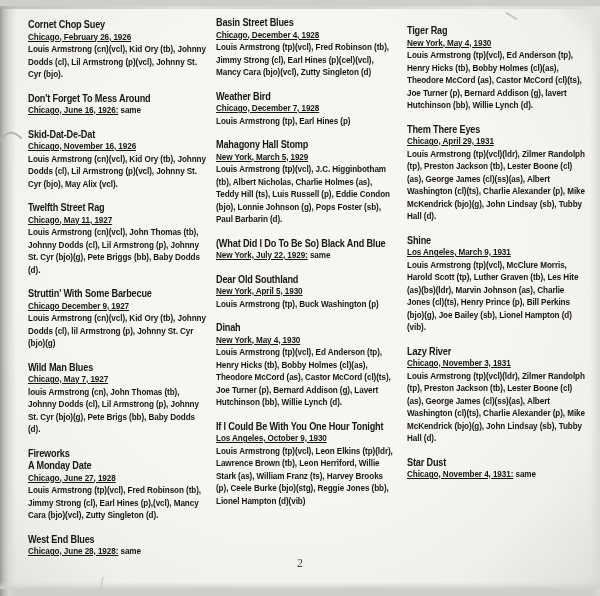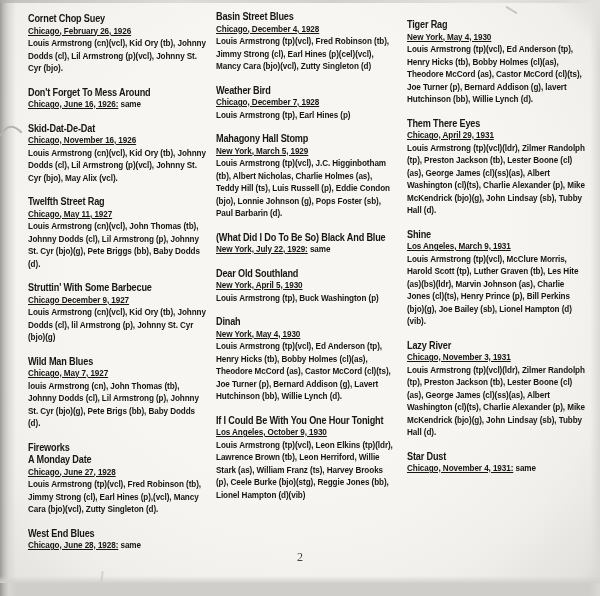--- a/index.html
+++ b/index.html
@@ -2,21 +2,21 @@
 <html><head>
 <meta charset="utf-8">
 <style>
   html,body{margin:0;padding:0;}
   body{
     width:600px;height:596px;overflow:hidden;position:relative;
     background:#cfcecb;
     font-family:"Liberation Sans",sans-serif;
   }
   .page{
-    position:absolute;left:0;top:0;width:600px;height:583px;
+    position:absolute;left:0;top:6px;width:600px;height:583px;
     background:
       radial-gradient(ellipse at 48% 42%, #f7f6f3 50%, #f0efec 78%, #e2e1dd 96%, #d6d5d1 100%);
   }
   
   .edge-left{
     position:absolute;left:0;top:0;width:16px;height:596px;
     background:linear-gradient(90deg,#8e8d89 0,#b9b8b4 25%,#d8d7d3 55%,rgba(247,246,243,0) 100%);
     opacity:.85;
   }
   .edge-top{

